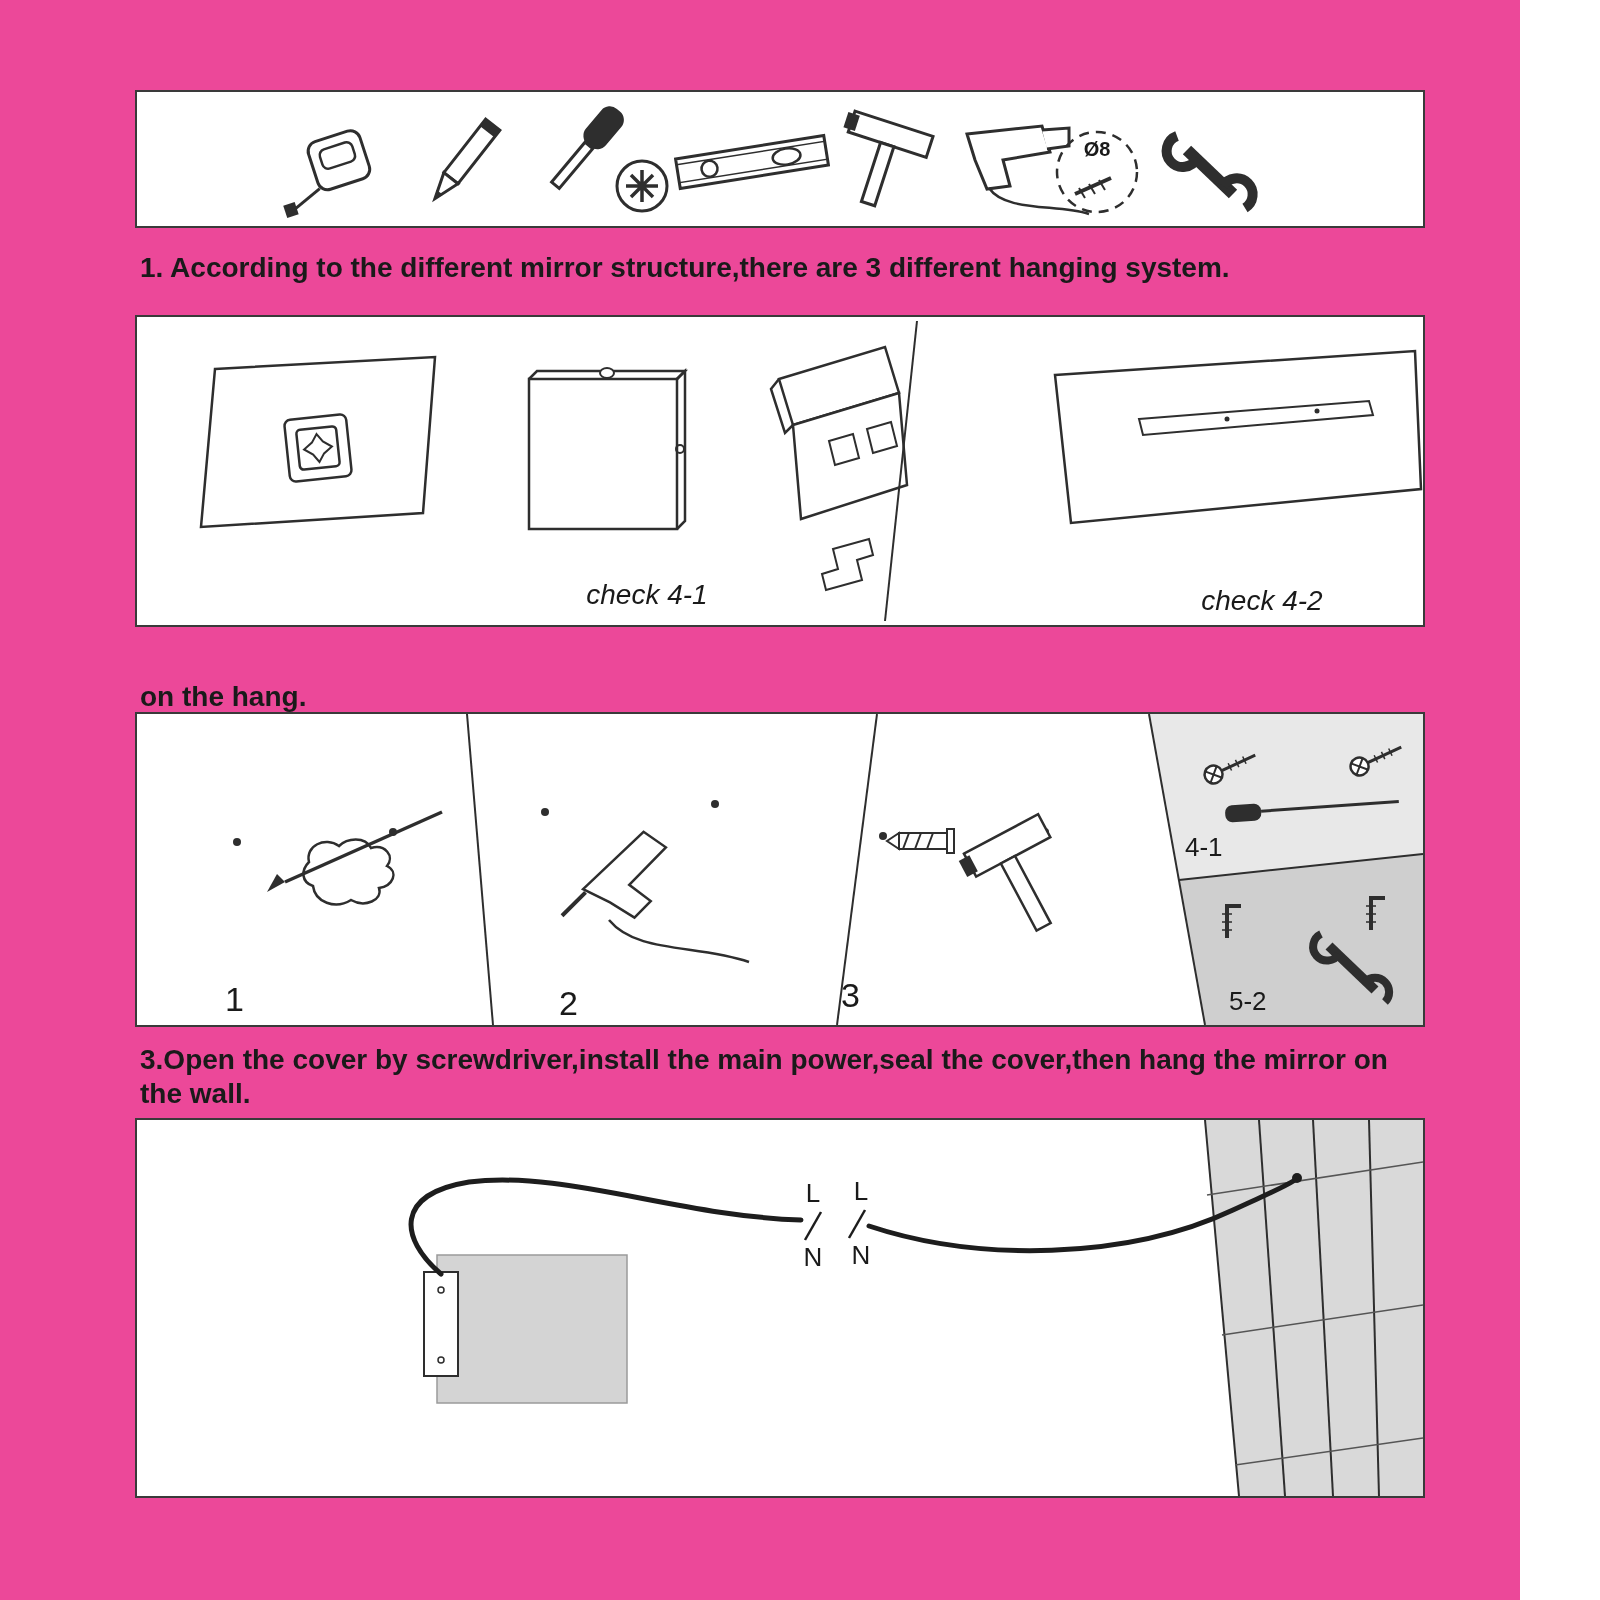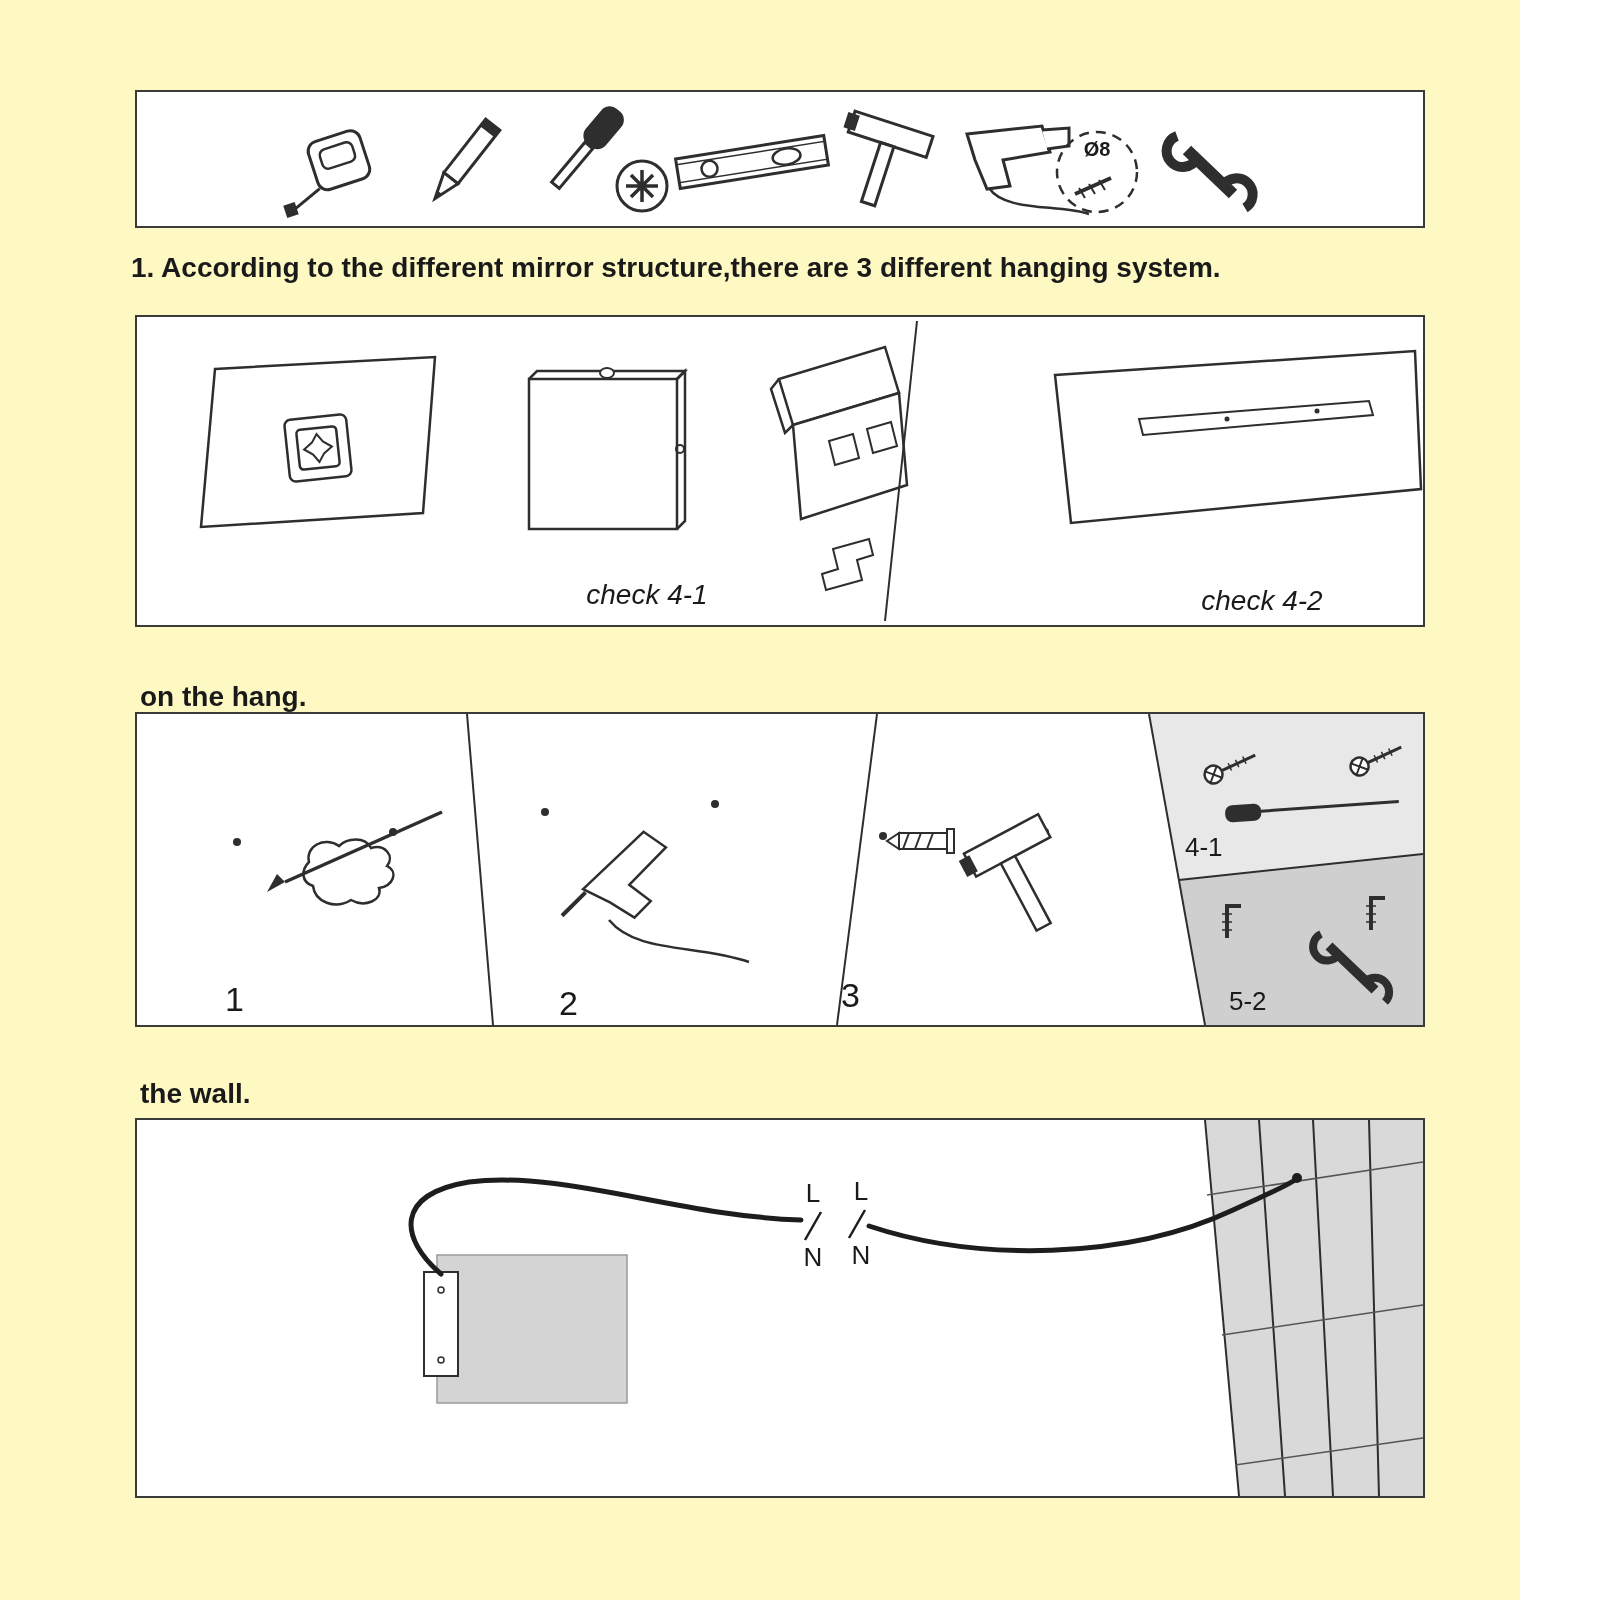--- a/index.html
+++ b/index.html
@@ -1,16 +1,16 @@
 <!DOCTYPE html>
 <html><head>
 <meta charset="utf-8">
 <style>
   html,body{margin:0;padding:0;background:#fff;}
-  .page{position:relative;width:1520px;height:1600px;background:#fef9c3;overflow:hidden;
+  .page{position:relative;width:1520px;height:1600px;background:#ec4899;overflow:hidden;
         font-family:"Liberation Sans", sans-serif;color:#1a1a1a;}
   .box{position:absolute;border:2px solid #3a3a3a;background:#fff;box-sizing:border-box;}
   .box svg{position:absolute;left:0;top:0;width:100%;height:100%;}
   .step-text{position:absolute;font-weight:700;font-size:28px;line-height:36px;white-space:nowrap;}
   .overlay-label{position:absolute;font-size:28px;font-weight:400;text-align:center;font-style:italic;}
   .panel-num{position:absolute;font-size:34px;font-weight:400;}
   .sub-num{position:absolute;font-size:26px;font-weight:400;}
   .ln-label{position:absolute;font-size:26px;font-weight:400;width:28px;text-align:center;}
   .dia-label{position:absolute;font-size:20px;font-weight:700;width:56px;text-align:center;}
   svg *{vector-effect:non-scaling-stroke;}
@@ -75,21 +75,21 @@
         <g>
           <line x1="1050" y1="58" x2="1096" y2="102" stroke-width="12"></line>
           <path d="M1060 66 A 16 16 0 1 1 1040 44" stroke-width="10"></path>
           <path d="M1086 94 A 16 16 0 1 1 1108 116" stroke-width="10"></path>
         </g>
       </g>
     </svg>
     <div class="dia-label" style="left:932px;top:46px;">Ø8</div>
   </div>
 
-  <div class="step-text" style="left:131px;top:250px;">1. According to the different mirror structure,there are 3 different hanging system.</div>
+  <div class="step-text" style="left:140px;top:250px;">1. According to the different mirror structure,there are 3 different hanging system.</div>
 
   <div class="box" style="left:135px;top:315px;width:1290px;height:312px;">
     <svg viewBox="0 0 1286 308">
       <g fill="none" stroke="#2e2e2e" stroke-width="2.5">
 
         <g>
           <path d="M78 52 L298 40 L286 196 L64 210 Z" fill="#fff"></path>
           <g transform="rotate(-6 181 131)">
             <rect x="150" y="100" width="62" height="62" rx="6" fill="#fff"></rect>
             <rect x="161" y="111" width="40" height="40" rx="4"></rect>
@@ -215,20 +215,21 @@
         </g>
       </g>
     </svg>
     <div class="panel-num" style="left:88px;top:266px;">1</div>
     <div class="panel-num" style="left:422px;top:270px;">2</div>
     <div class="panel-num" style="left:704px;top:262px;">3</div>
     <div class="sub-num" style="left:1048px;top:118px;">4-1</div>
     <div class="sub-num" style="left:1092px;top:272px;">5-2</div>
   </div>
 
+  <div class="step-text" style="left:140px;top:1042px;">3.Open the cover by screwdriver,install the main power,seal the cover,then hang the mirror on</div>
   <div class="step-text" style="left:140px;top:1076px;">the wall.</div>
 
   <div class="box" style="left:135px;top:1118px;width:1290px;height:380px;">
     <svg viewBox="0 0 1286 376">
 
       <g>
         <polygon points="1068,0 1286,0 1286,376 1102,376" fill="#d9d9d9"></polygon>
         <g fill="none" stroke="#2e2e2e" stroke-width="2">
           <line x1="1068" y1="0" x2="1102" y2="376"></line>
           <line x1="1122" y1="0" x2="1148" y2="376"></line>

